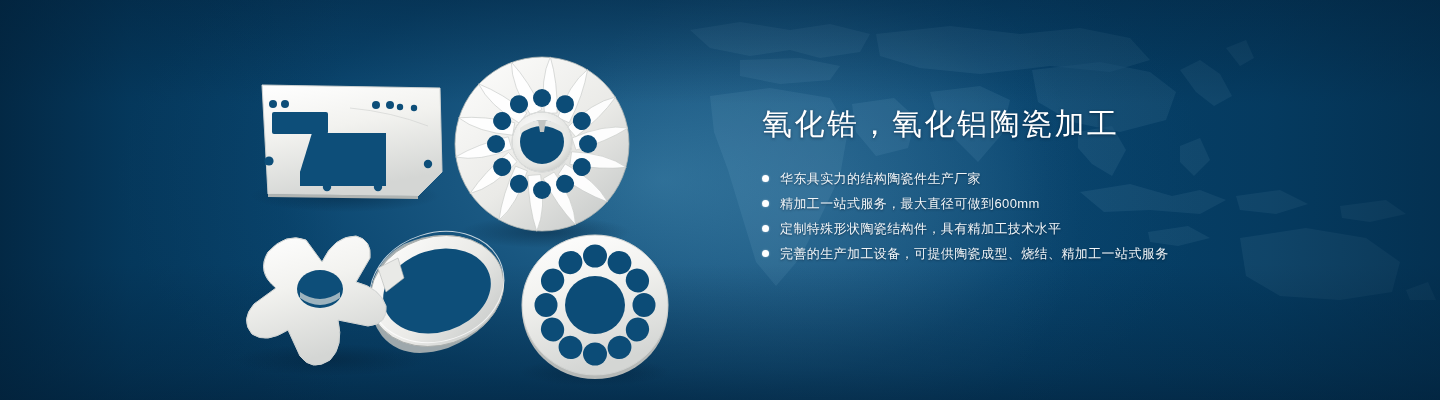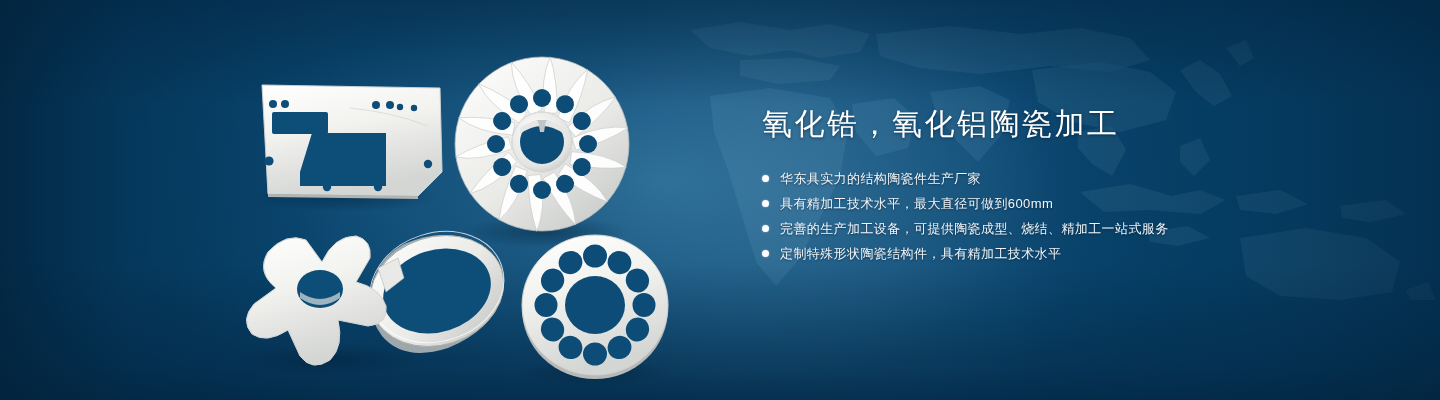--- a/index.html
+++ b/index.html
@@ -406,26 +406,26 @@
   <div class="copy">
     <div class="headline">氧化锆，氧化铝陶瓷加工</div>
 
     <div class="bullets">
       <div class="bullet">
         <span class="dot"></span>
         <span class="btext">华东具实力的结构陶瓷件生产厂家</span>
       </div>
       <div class="bullet">
         <span class="dot"></span>
-        <span class="btext">具有精加工技术水平，最大直径可做到600mm</span>
+        <span class="btext">精加工一站式服务，最大直径可做到600mm</span>
+      </div>
+      <div class="bullet">
+        <span class="dot"></span>
+        <span class="btext">定制特殊形状陶瓷结构件，具有精加工技术水平</span>
       </div>
       <div class="bullet">
         <span class="dot"></span>
         <span class="btext">完善的生产加工设备，可提供陶瓷成型、烧结、精加工一站式服务</span>
       </div>
-      <div class="bullet">
-        <span class="dot"></span>
-        <span class="btext">定制特殊形状陶瓷结构件，具有精加工技术水平</span>
-      </div>
     </div>
   </div>
 
 </div>
 
 </body></html>

